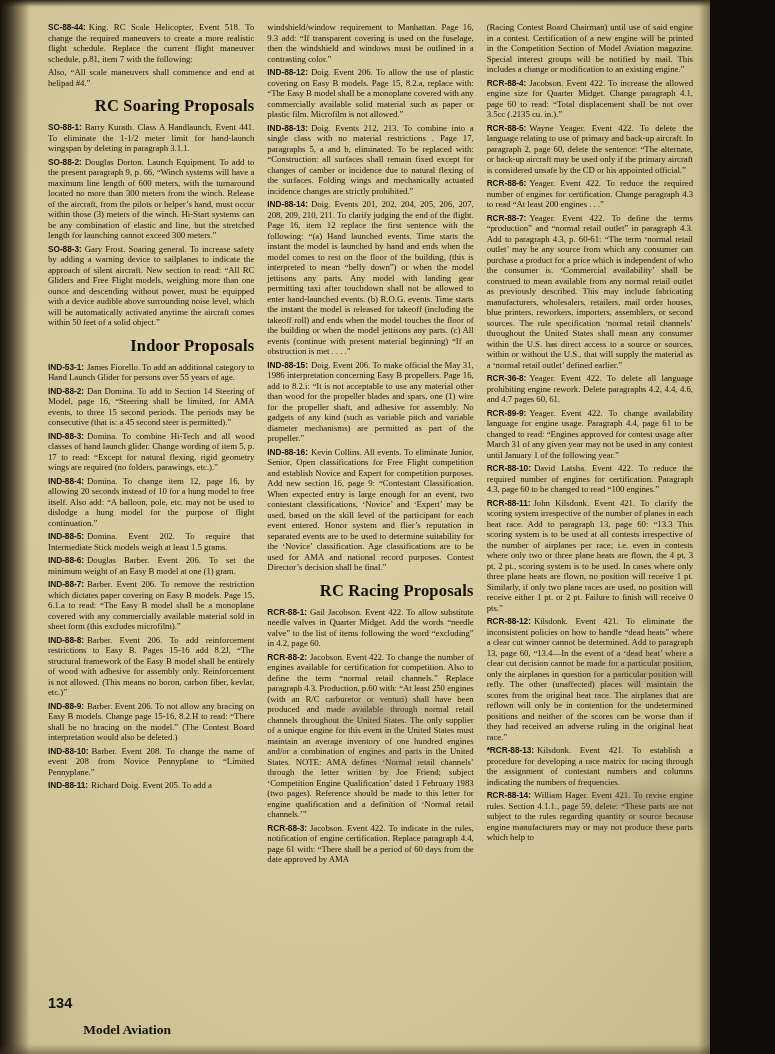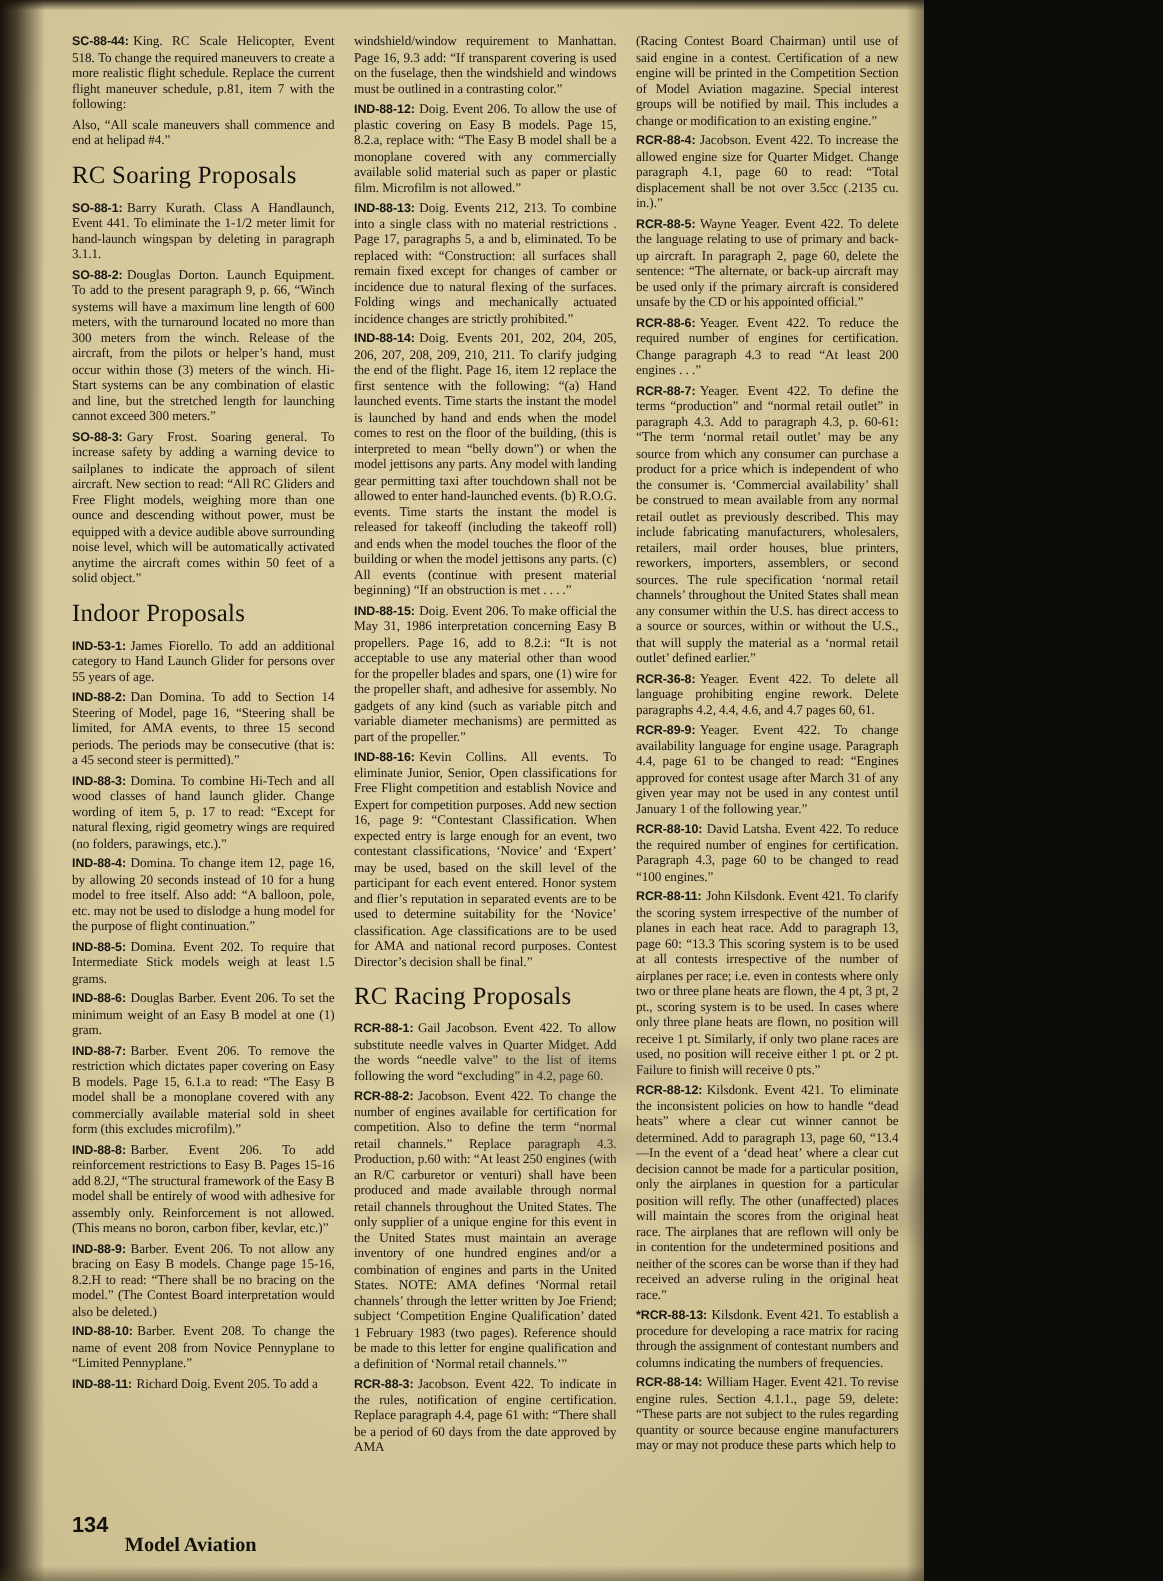--- a/index.html
+++ b/index.html
@@ -1,39 +1,39 @@
 <!DOCTYPE html>
 <html><head>
 <meta charset="utf-8">
 <style>
   * { margin:0; padding:0; box-sizing:border-box; }
   html,body { width:775px; height:1054px; }
   body { background:#0e0c08; font-family:"Liberation Serif", serif; }
-  .page { position:relative; width:616px; height:1054px; overflow:hidden;
+  .page { position:relative; width:710px; height:1054px; overflow:hidden;
     background: radial-gradient(ellipse at 45% 40%, #ded0a6 0%, #d5c89c 52%, #c7ba8c 100%); }
   .edge-left { position:absolute; left:0; top:0; width:30px; height:100%;
     background: linear-gradient(90deg, #171309 0%, #473e2c 35%, rgba(71,62,44,0) 100%); }
   .edge-top { position:absolute; left:0; top:0; width:100%; height:7px;
     background: linear-gradient(180deg, rgba(22,17,9,0.85), rgba(22,17,9,0)); }
   .edge-right { position:absolute; right:0; top:0; width:12px; height:100%;
     background: linear-gradient(270deg, rgba(70,58,38,0.55), rgba(70,58,38,0)); }
   .edge-bottom { position:absolute; left:0; bottom:0; width:100%; height:10px;
     background: linear-gradient(0deg, rgba(70,58,38,0.5), rgba(70,58,38,0)); }
   .content { position:absolute; left:48px; top:22px; right:17px; }
   .columns { display:flex; gap:13px; height:988px; overflow:hidden; }
   .col { flex:1 1 0; min-width:0; }
   .col p { font-size:8.8px; line-height:10.5px; text-align:justify; color:#17150f;
     margin-bottom:3px; letter-spacing:-0.05px; }
   .col .lead { font-family:"Liberation Sans", sans-serif; font-size:8.3px; font-weight:bold;
     margin-right:3px; }
-  h2.sect { font-family:"Liberation Serif", serif; font-size:16.5px; font-weight:normal;
-    text-align:left; margin:8px 0 6px; color:#14120c; letter-spacing:0.2px; }
+  h2.sect { font-family:"Liberation Serif", serif; font-size:16.5px; font-weight:bold;
+    text-align:right; margin:8px 0 6px; color:#14120c; letter-spacing:0.2px; }
   .list { margin:1px 0 3px 9px; }
   .list-item { font-size:8.8px; line-height:10.5px; color:#17150f; text-align:left; }
-  .footer { position:absolute; left:48px; bottom:16px; display:flex; align-items:center; }
+  .footer { position:absolute; left:48px; bottom:16px; display:flex; align-items:flex-start; }
   .pagenum { font-family:"Liberation Sans", sans-serif; font-weight:bold; font-size:14.5px; color:#14120c; }
   .magname { font-family:"Liberation Serif", serif; font-weight:bold; font-size:13.5px;
     color:#14120c; margin-left:11px;margin-top:27px; }
   .smudge { position:absolute; pointer-events:none; border-radius:50%; filter:blur(3px); }
   .s1 { left:298px; top:686px; width:155px; height:52px;
     background:radial-gradient(closest-side, rgba(118,110,96,0.38), rgba(118,110,96,0)); }
   .s2 { left:328px; top:744px; width:125px; height:36px;
     background:radial-gradient(closest-side, rgba(118,110,96,0.30), rgba(118,110,96,0)); }
   .s3 { left:558px; top:636px; width:195px; height:72px;
     background:radial-gradient(closest-side, rgba(108,99,84,0.28), rgba(108,99,84,0)); }

